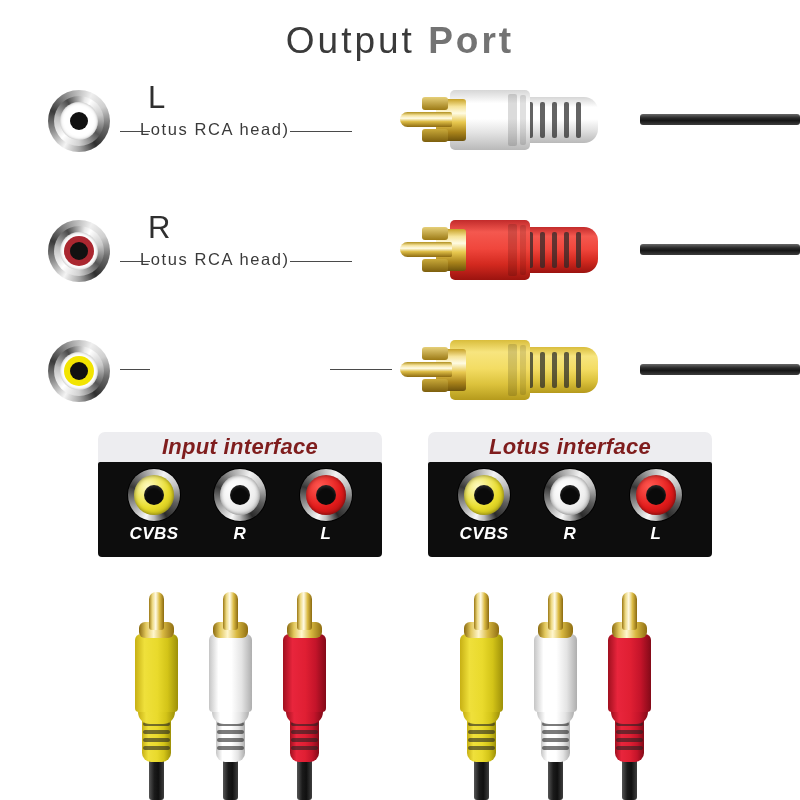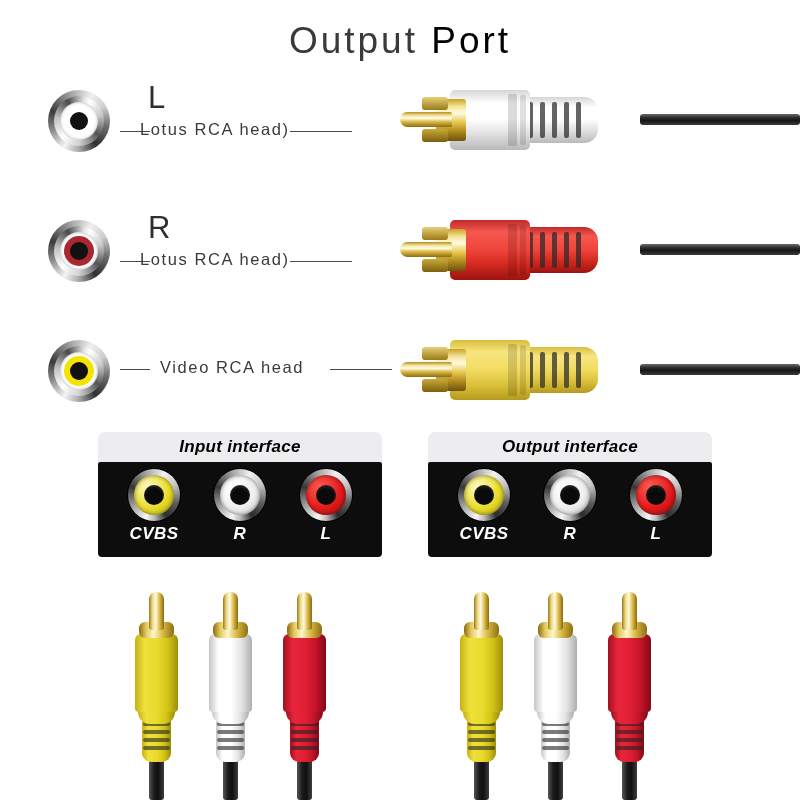--- a/index.html
+++ b/index.html
@@ -22,21 +22,21 @@
     top: 20px;
     left: 0;
     width: 800px;
     text-align: center;
     font-size: 37px;
     font-weight: 400;
     letter-spacing: 3px;
     white-space: nowrap;
   }
   .title .t-main { color: #3a3a3a; }
-  .title .t-accent { color: #000000; }
+  .title .t-accent { color: #737373; font-weight: bold; }
 
   
   .legend-row {
     position: absolute;
     left: 0;
     width: 430px;
     height: 80px;
   }
   .jack-icon {
     position: absolute;
@@ -231,24 +231,24 @@
   .panel { position: absolute; width: 284px; }
   .panel-header {
     height: 30px;
     background: #ededf0;
     border-radius: 7px 7px 0 0;
     display: flex;
     align-items: center;
     justify-content: center;
   }
   .panel-header span {
-    font-size: 17px;
+    font-size: 22px;
     font-style: italic;
     font-weight: 700;
-    color: #000000;
+    color: #7f1d1d;
     letter-spacing: 0.3px;
   }
   .panel-body {
     height: 88px;
     background: #0d0d0d;
     border-radius: 2px 2px 4px 4px;
     display: flex;
     align-items: flex-start;
     justify-content: center;
     gap: 20px;
@@ -446,21 +446,20 @@
 
   <div class="legend-row" style="top:332px;">
     <div class="jack-icon">
       <div class="jack-ring-outer"></div>
       <div class="jack-ring-mid"></div>
       <div class="jack-ring-inner"></div>
       <div class="jack-color c-yellow"></div>
       <div class="jack-hole"></div>
     </div>
     <div class="dash dash-left no-letter"></div>
-    <div class="legend-text no-letter" style="left:160px;">Video RCA head</div>
     <div class="dash dash-right no-letter" style="left:330px;"></div>
   </div>
 
   <div class="hplug col-yellow" style="left:430px; top:332px;">
     <div class="hp-cable"></div>
     <div class="hp-relief">
       <div class="rib" style="left:8px"></div>
         <div class="rib" style="left:20px"></div>
       <div class="rib" style="left:32px"></div>
         <div class="rib" style="left:44px"></div>
@@ -499,21 +498,21 @@
           <div class="pj-inner c-red"></div>
           <div class="pj-hole"></div>
         </div>
         <div class="port-label">L</div>
       </div>
     </div>
   </div>
 
   <div class="panel" style="left:428px; top:432px;">
     <div class="panel-header">
-      <span>Output interface</span>
+      <span>Lotus interface</span>
     </div>
     <div class="panel-body">
       <div class="panel-port">
         <div class="port-jack">
           <div class="pj-inner c-yellow"></div>
           <div class="pj-hole"></div>
         </div>
         <div class="port-label">CVBS</div>
       </div>
       <div class="panel-port">

